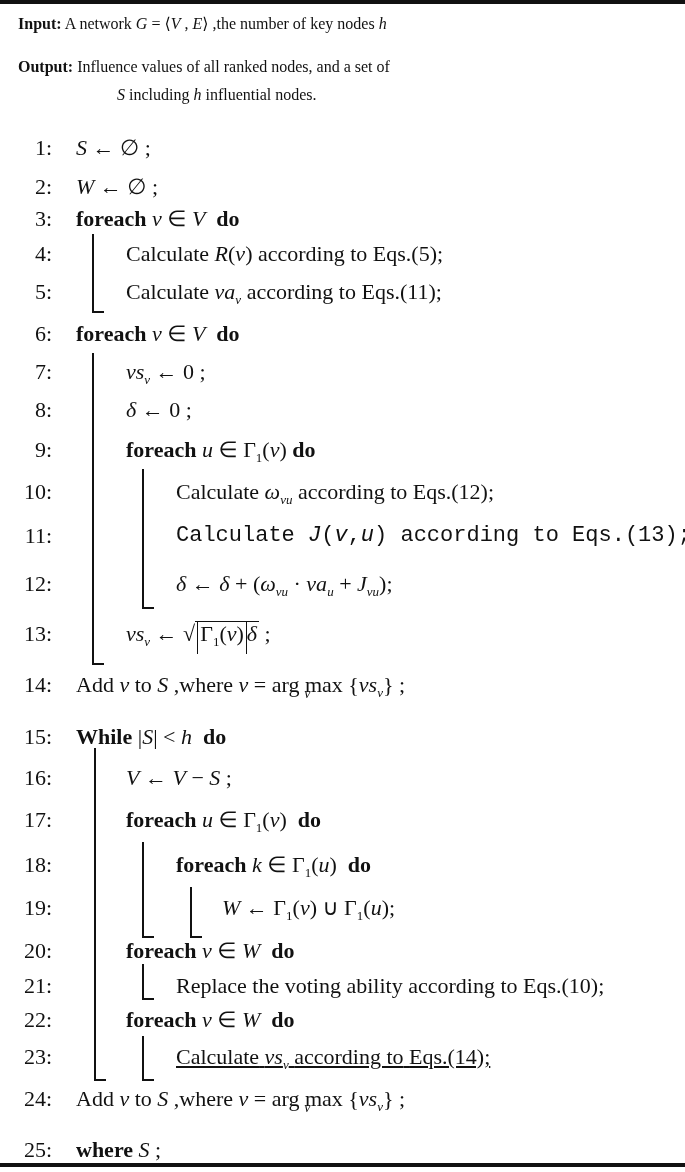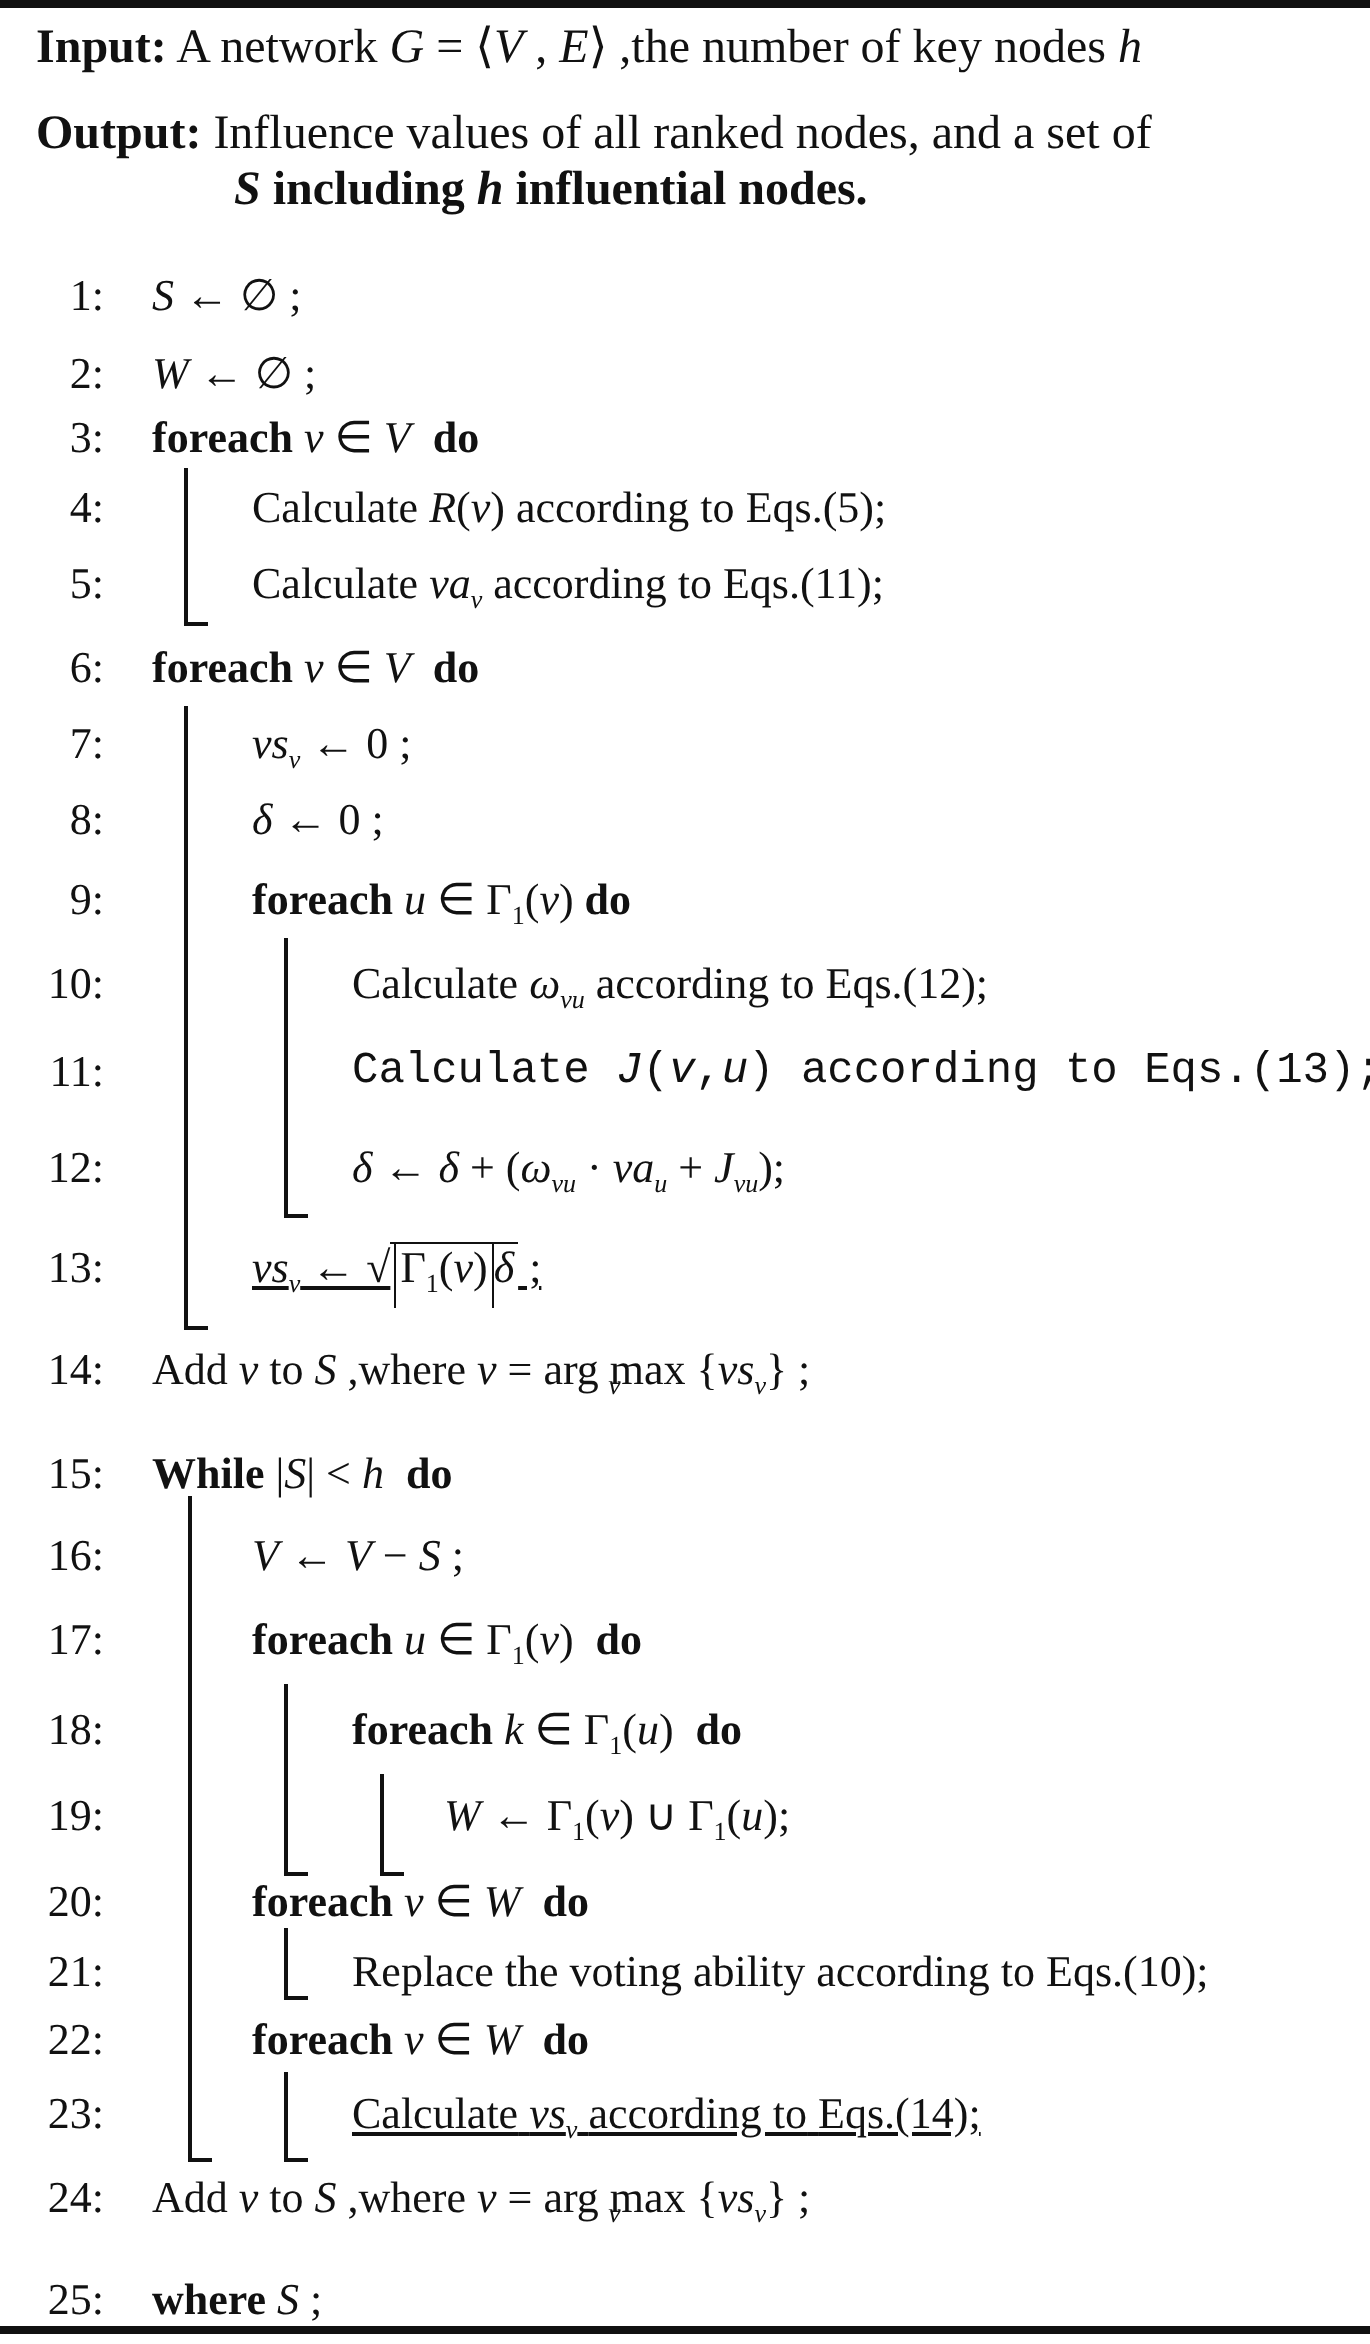--- a/index.html
+++ b/index.html
@@ -4,21 +4,21 @@
 <style>
   html, body { margin:0; padding:0; background:#ffffff; }
   body { width:685px; height:1172px; position:relative; overflow:hidden;
          font-family:"Liberation Serif", serif; color:#111; }
   .rule-top { position:absolute; left:0; top:0; width:685px; height:4px; background:#111; }
   .rule-bottom { position:absolute; left:0; top:1163px; width:685px; height:4px; background:#111; }
   .row { position:absolute; left:0; height:32px; line-height:32px; font-size:22px; white-space:nowrap; }
   .num { position:absolute; width:52px; text-align:right; font-size:22px; }
   .code { position:absolute; }
   sub { font-size:13px; font-style:italic; vertical-align:-5px; }
-  .hdr { position:absolute; left:18px; font-size:24px; white-space:nowrap; line-height:30px; }
+  .hdr { position:absolute; left:18px; font-size:16px; white-space:nowrap; line-height:30px; }
   .hdr b { font-weight:bold; }
   .bar { position:absolute; width:2px; background:#111; }
   .foot { position:absolute; height:2px; background:#111; }
   .argmax { position:relative; display:inline-block; }
   .argmax .under { position:absolute; left:50%; transform:translateX(-50%); top:18px; font-size:14px; font-style:italic; line-height:14px; }
   .sqrt { display:inline-block; border-top:1.5px solid #111; padding:0 2px; line-height:24px; }
   .abs { display:inline-block; border-left:1.5px solid #111; border-right:1.5px solid #111; padding:0 2px; line-height:24px; }
 </style>
 </head>
 <body>
@@ -26,21 +26,21 @@
 <div class="rule-top"></div>
 
 <div class="hdr" style="top:9px;">
   <b>Input:</b>
   <span>A network <i>G</i> = ⟨<i>V</i> , <i>E</i>⟩ ,the number of key nodes <i>h</i></span>
 </div>
 <div class="hdr" style="top:52px;">
   <b>Output:</b>
   <span>Influence values of all ranked nodes, and a set of</span>
 </div>
-<div class="hdr" style="top:80px; left:117px;font-weight:bold;">
+<div class="hdr" style="top:80px; left:117px;">
   <i>S</i> including <i>h</i> influential nodes.
 </div>
 
 <div class="row" style="top:132px;">
   <span class="num">1:</span>
   <span class="code" style="left:76px;"><i>S</i> ← ∅ ;</span>
 </div>
 <div class="row" style="top:171px;">
   <span class="num">2:</span>
   <span class="code" style="left:76px;"><i>W</i> ← ∅ ;</span>
@@ -80,21 +80,21 @@
 <div class="row" style="top:520px;">
   <span class="num">11:</span>
   <span class="code" style="left:176px;font-family:Liberation Mono, monospace;"><span>Calculate</span> <i>J</i>(<i>v</i>,<i>u</i>) <span>according to</span> <span>Eqs.(13);</span></span>
 </div>
 <div class="row" style="top:568px;">
   <span class="num">12:</span>
   <span class="code" style="left:176px;"><i>δ</i> ← <i>δ</i> + (<i>ω</i><sub>vu</sub> · <i>va</i><sub>u</sub> + <i>J</i><sub>vu</sub>);</span>
 </div>
 <div class="row" style="top:618px;">
   <span class="num">13:</span>
-  <span class="code" style="left:126px;text-decoration:underline;"><i>vs</i><sub>v</sub> ← √<span class="sqrt"><span class="abs">Γ<sub style="font-style:normal">1</sub>(<i>v</i>)</span><i>δ</i></span> ;</span>
+  <span class="code" style="left:126px;"><i>vs</i><sub>v</sub> ← √<span class="sqrt"><span class="abs">Γ<sub style="font-style:normal">1</sub>(<i>v</i>)</span><i>δ</i></span> ;</span>
 </div>
 <div class="row" style="top:669px;">
   <span class="num">14:</span>
   <span class="code" style="left:76px;"><span>Add</span> <i>v</i> <span>to</span> <i>S</i> <span>,where</span> <i>v</i> = <span class="argmax">arg max<span class="under">v</span></span> {<i>vs</i><sub>v</sub>} ;</span>
 </div>
 <div class="row" style="top:721px;">
   <span class="num">15:</span>
   <span class="code" style="left:76px;"><b>While</b> |<i>S</i>| &lt; <i>h</i> &nbsp;<b>do</b></span>
 </div>
 <div class="row" style="top:762px;">

